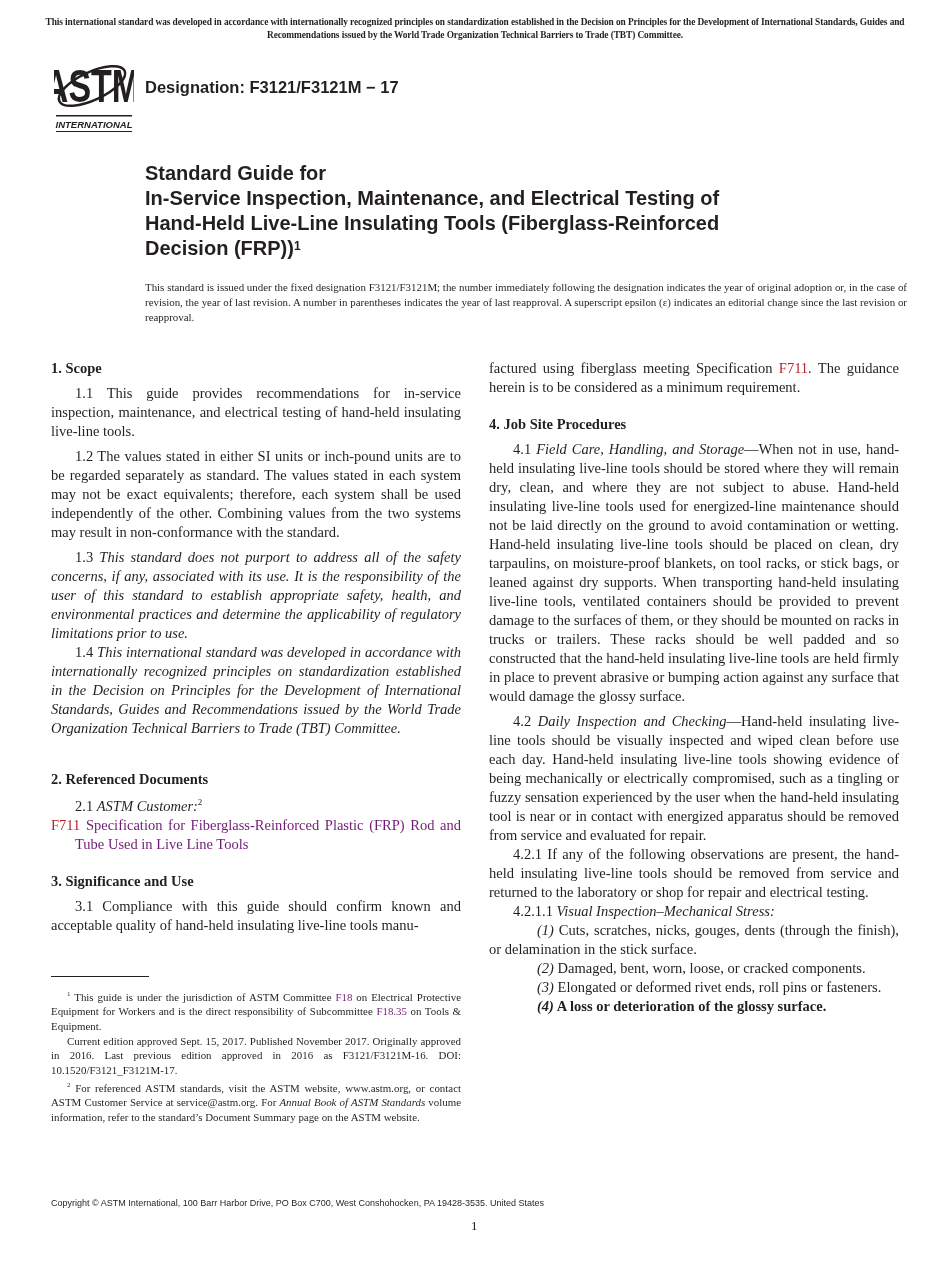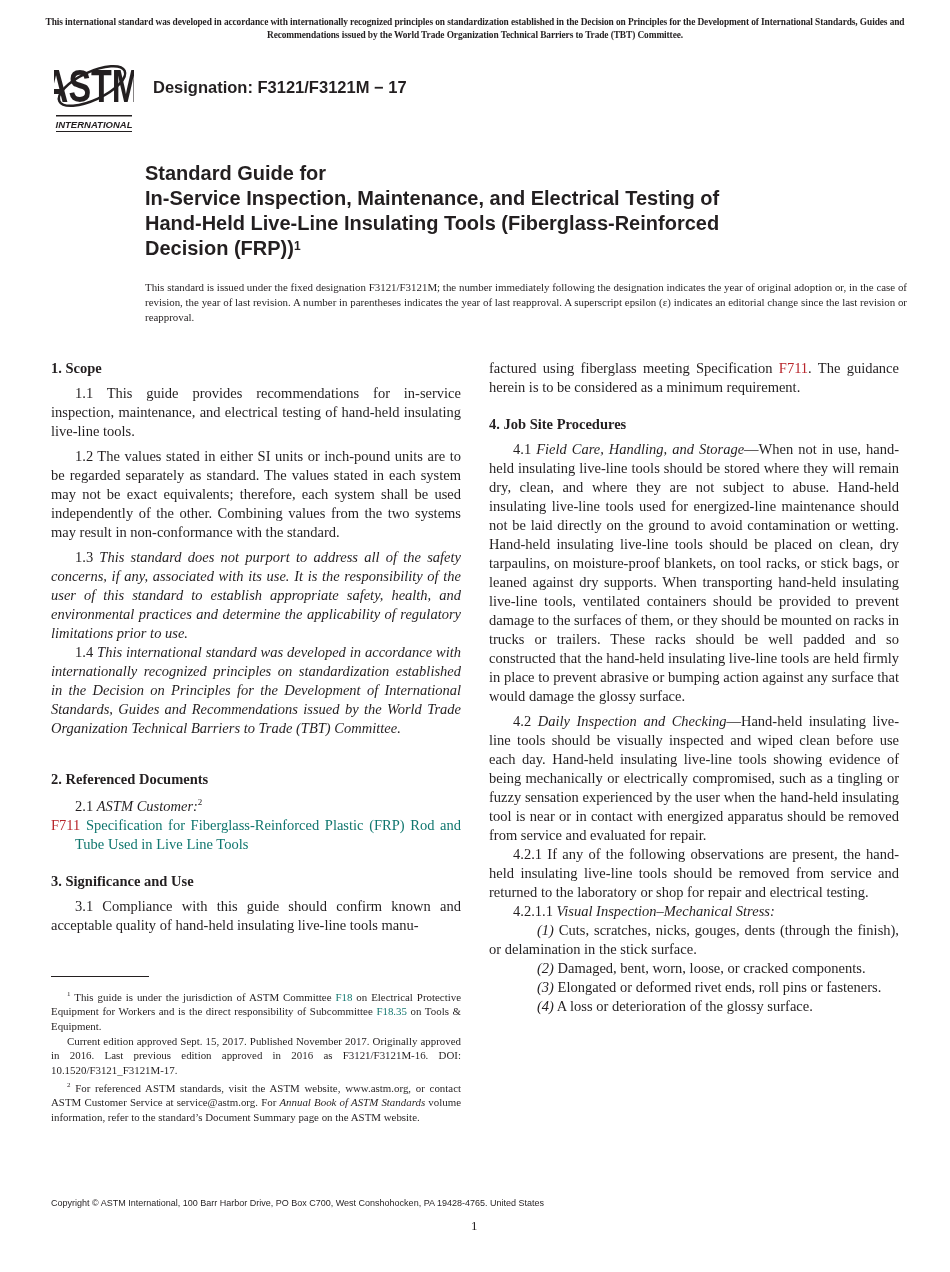--- a/index.html
+++ b/index.html
@@ -1,29 +1,29 @@
 <!DOCTYPE html>
 <html><head>
 <meta charset="utf-8">
 <style>
   html, body { margin: 0; padding: 0; background: #ffffff; }
   body { width: 950px; height: 1272px; position: relative; overflow: hidden; color: #231f20; font-family: "Liberation Serif", serif; }
   .abs { position: absolute; }
   .notice { left: 40px; top: 16px; width: 870px; text-align: center; font-family: "Liberation Serif", serif; font-weight: bold; font-size: 9.4px; line-height: 13px; letter-spacing: -0.1px; }
   .logo { left: 54px; top: 56px; width: 80px; height: 80px; }
-  .designation { left: 145px; top: 78px; font-family: "Liberation Sans", sans-serif; font-weight: bold; font-size: 16.5px; margin-left: 8px; }
+  .designation { left: 145px; top: 78px; font-family: "Liberation Sans", sans-serif; font-weight: bold; font-size: 16.5px; }
   .title { left: 145px; top: 161px; width: 680px; font-family: "Liberation Sans", sans-serif; font-weight: bold; font-size: 20px; line-height: 25px; }
   .title sup { font-size: 12px; vertical-align: top; position: relative; top: -2px; }
   .issue { left: 145px; top: 280px; width: 762px; font-size: 10.9px; line-height: 15px; text-align: justify; }
   .col { width: 410px; font-size: 14.5px; line-height: 19px; text-align: justify; }
   .col p { margin: 0; }
   .col .ind { text-indent: 24px; }
   .col h2 { font-size: 14.5px; font-weight: bold; margin: 0; }
   .red { color: #b8252b; }
-  .blue { color: #0f766e; }
+  .blue { color: #701a75; }
   .fn-rule { left: 51px; top: 976px; width: 98px; height: 0; border-top: 1px solid #231f20; }
   .footnotes { left: 51px; top: 987px; width: 410px; font-size: 10.9px; line-height: 14.7px; text-align: justify; }
   .footnotes p { margin: 0; text-indent: 16px; }
   .footnotes sup { font-size: 7px; }
   .copyright { left: 51px; top: 1198px; font-family: "Liberation Sans", sans-serif; font-size: 9px; }
   .pagenum { left: 471px; top: 1218px; font-size: 13px; }
   .ref-entry { padding-left: 24px; text-indent: -24px; }
 </style>
 </head>
 <body>
@@ -78,17 +78,17 @@
   <p style="margin-bottom:6px;"><span>factured using fiberglass meeting Specification </span><span class="red">F711</span><span>. The guidance herein is to be considered as a minimum requirement.</span></p>
 
   <h2 style="margin-top:18px; margin-bottom:6px;">4.  Job Site Procedures</h2>
   <p class="ind" style="margin-bottom:6px;"><span>4.1 </span><i>Field Care, Handling, and Storage</i><span>—When not in use, hand-held insulating live-line tools should be stored where they will remain dry, clean, and where they are not subject to abuse. Hand-held insulating live-line tools used for energized-line maintenance should not be laid directly on the ground to avoid contamination or wetting. Hand-held insulating live-line tools should be placed on clean, dry tarpaulins, on moisture-proof blankets, on tool racks, or stick bags, or leaned against dry supports. When transporting hand-held insulating live-line tools, ventilated containers should be provided to prevent damage to the surfaces of them, or they should be mounted on racks in trucks or trailers. These racks should be well padded and so constructed that the hand-held insulating live-line tools are held firmly in place to prevent abrasive or bumping action against any surface that would damage the glossy surface.</span></p>
   <p class="ind"><span>4.2 </span><i>Daily Inspection and Checking</i><span>—Hand-held insulating live-line tools should be visually inspected and wiped clean before use each day. Hand-held insulating live-line tools showing evidence of being mechanically or electrically compromised, such as a tingling or fuzzy sensation experienced by the user when the hand-held insulating tool is near or in contact with energized apparatus should be removed from service and evaluated for repair.</span></p>
   <p class="ind">4.2.1 If any of the following observations are present, the hand-held insulating live-line tools should be removed from service and returned to the laboratory or shop for repair and electrical testing.</p>
   <p class="ind"><span>4.2.1.1 </span><i>Visual Inspection–Mechanical Stress:</i></p>
   <p style="text-indent:48px;"><i>(1)</i><span> Cuts, scratches, nicks, gouges, dents (through the finish), or delamination in the stick surface.</span></p>
   <p style="text-indent:48px;"><i>(2)</i><span> Damaged, bent, worn, loose, or cracked components.</span></p>
   <p style="text-indent:48px;"><i>(3)</i><span> Elongated or deformed rivet ends, roll pins or fasteners.</span></p>
-  <p style="text-indent:48px;"><i>(4)</i><span> A loss or deterioration of the glossy surface.</span></p>
+  <p style="text-indent:48px;font-weight:bold;"><i>(4)</i><span> A loss or deterioration of the glossy surface.</span></p>
 </div>
 
-<div class="abs copyright">Copyright © ASTM International, 100 Barr Harbor Drive, PO Box C700, West Conshohocken, PA 19428-4765. United States</div>
+<div class="abs copyright">Copyright © ASTM International, 100 Barr Harbor Drive, PO Box C700, West Conshohocken, PA 19428-3535. United States</div>
 <div class="abs pagenum">1</div>
 
 </body></html>

